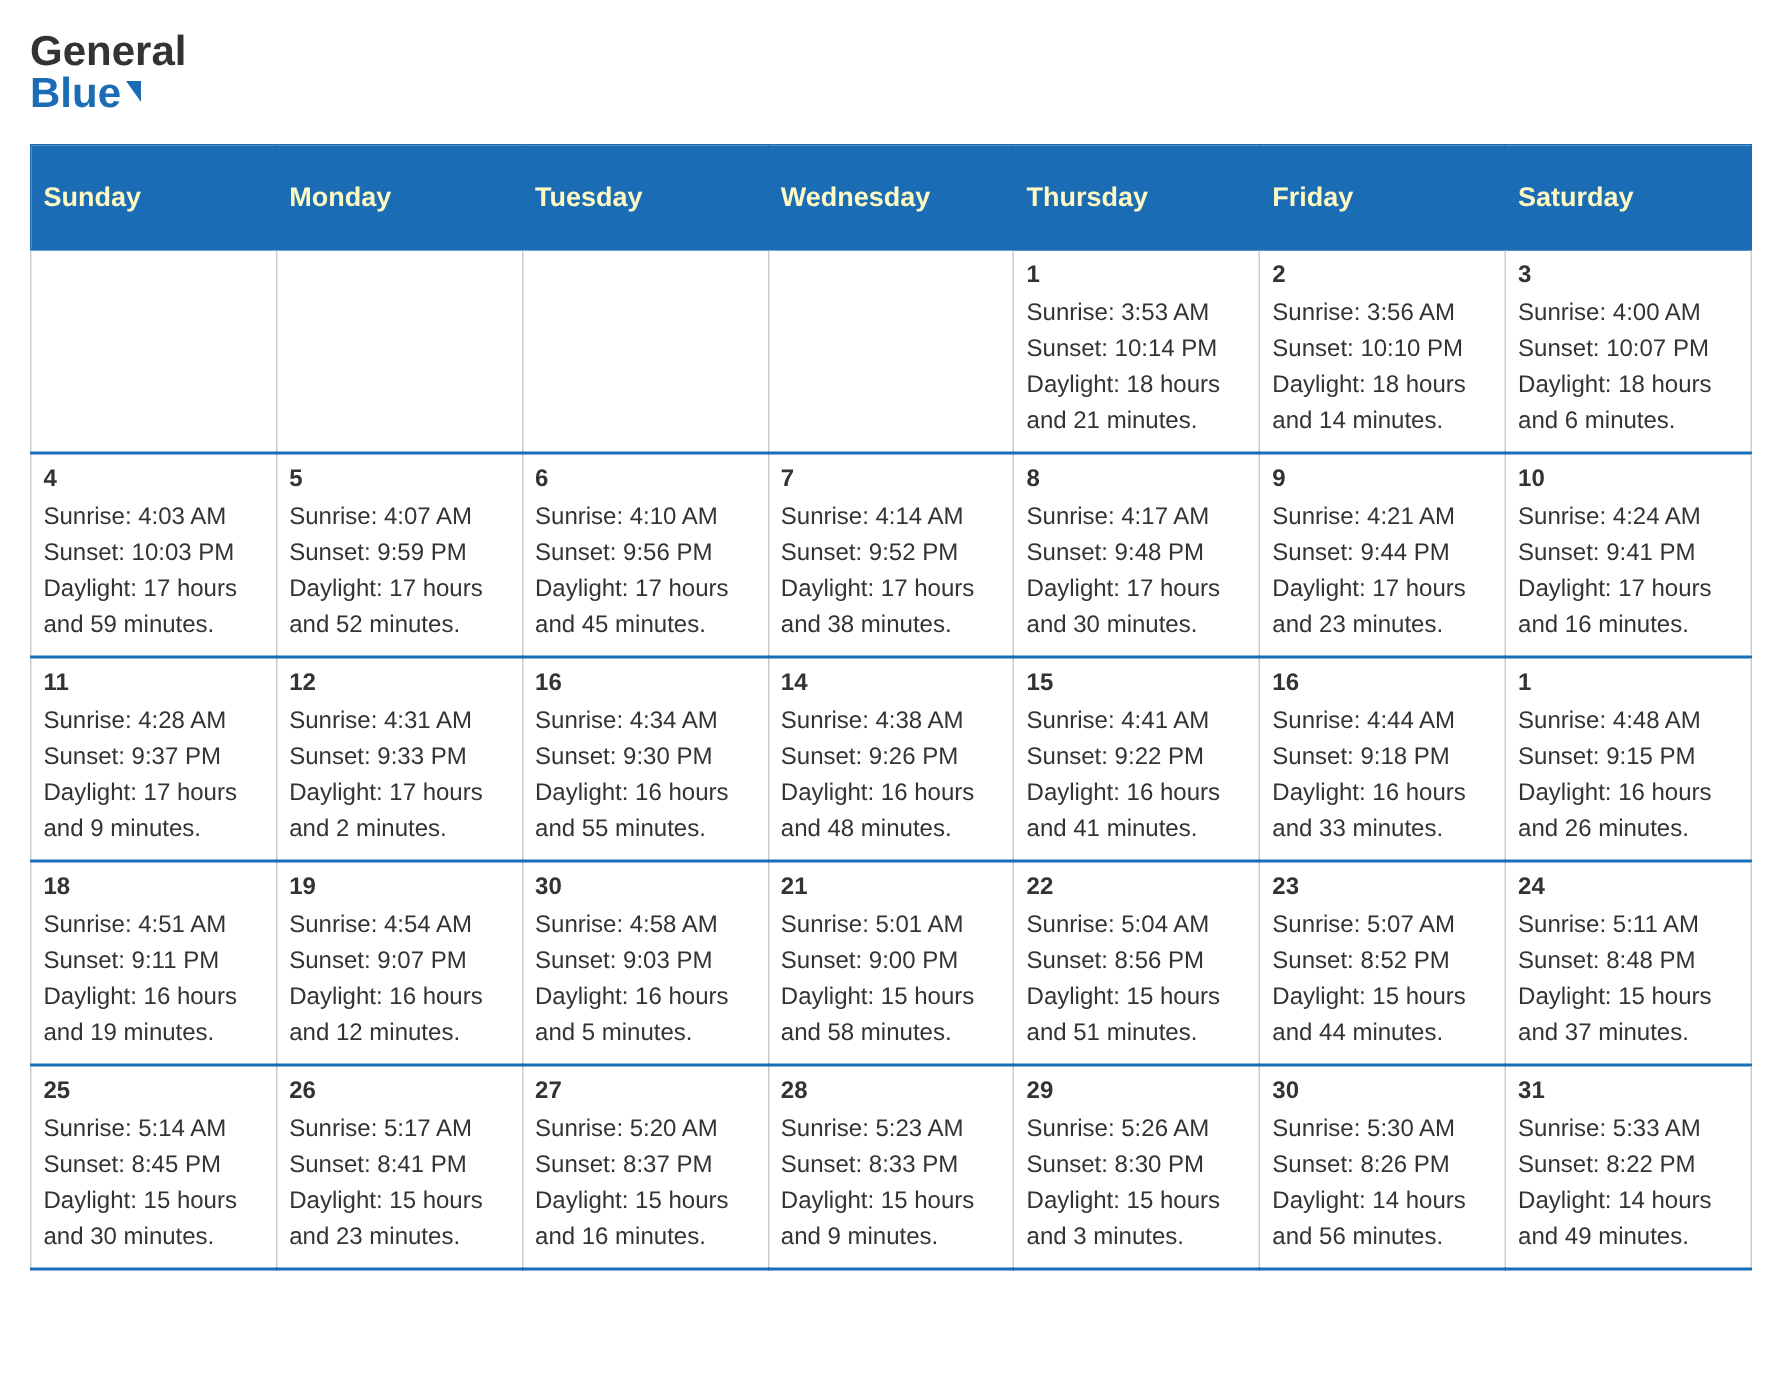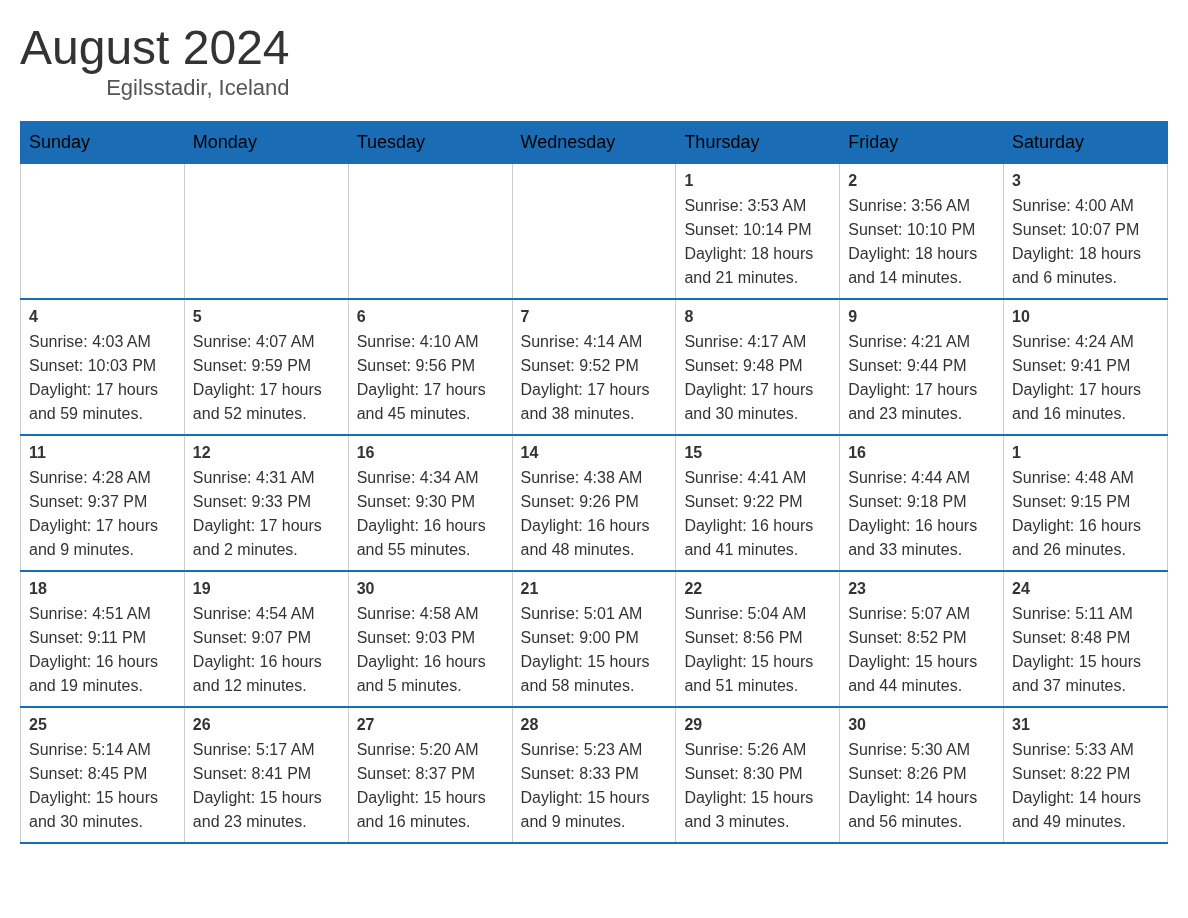--- a/index.html
+++ b/index.html
@@ -57,24 +57,24 @@
       font-size: 22px;
       color: #555;
     }
     .calendar {
       width: 100%;
       border-collapse: collapse;
       border: 1px solid #aaa;
     }
     .calendar thead tr th {
       background-color: #1a6db5;
-      color: #000000;
-      padding: 10px 8px;
+      color: #fef9c3;
+      padding: 24px 8px;
       font-size: 18px;
-      font-weight: normal;
+      font-weight: bold;
       text-align: left;
       border: 1px solid #1a6db5;
     }
     .calendar tbody tr td {
       vertical-align: top;
       padding: 8px;
       border: 1px solid #ccc;
       width: calc(100% / 7);
       min-height: 100px;
       font-size: 13px;
@@ -96,23 +96,26 @@
       background: #fff;
     }
     tbody tr {
       border-bottom: 2px solid #1a6db5;
     }
   </style>
 </head>
 <body>
 
 <div class="header">
-  <div class="title-area">
-    <div class="month-title">August 2024</div>
-    <div class="location">Egilsstadir, Iceland</div>
+  <div class="logo">
+    <span class="logo-general">General</span>
+    <span class="logo-blue">
+      <span>Blue</span>
+      <span class="logo-arrow"></span>
+    </span>
   </div>
 </div>
 
 <table class="calendar">
   <thead>
     <tr>
     <th>Sunday</th>
         <th>Monday</th>
         <th>Tuesday</th>
         <th>Wednesday</th>

